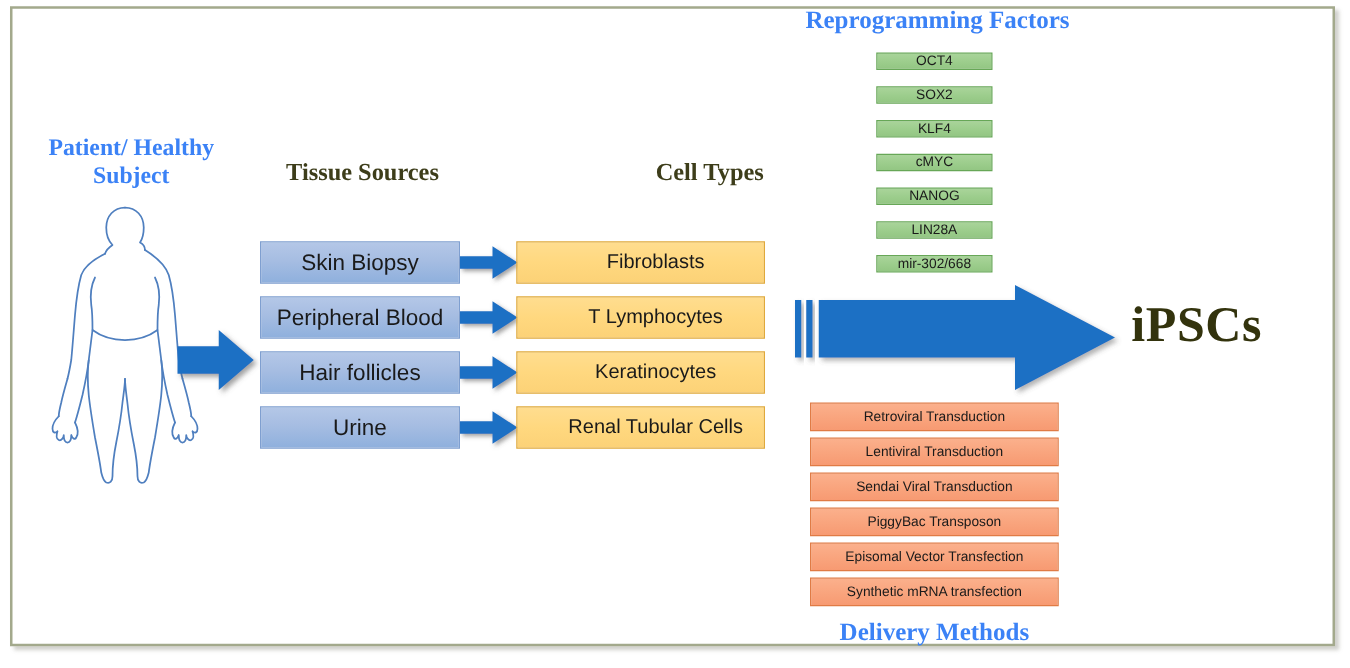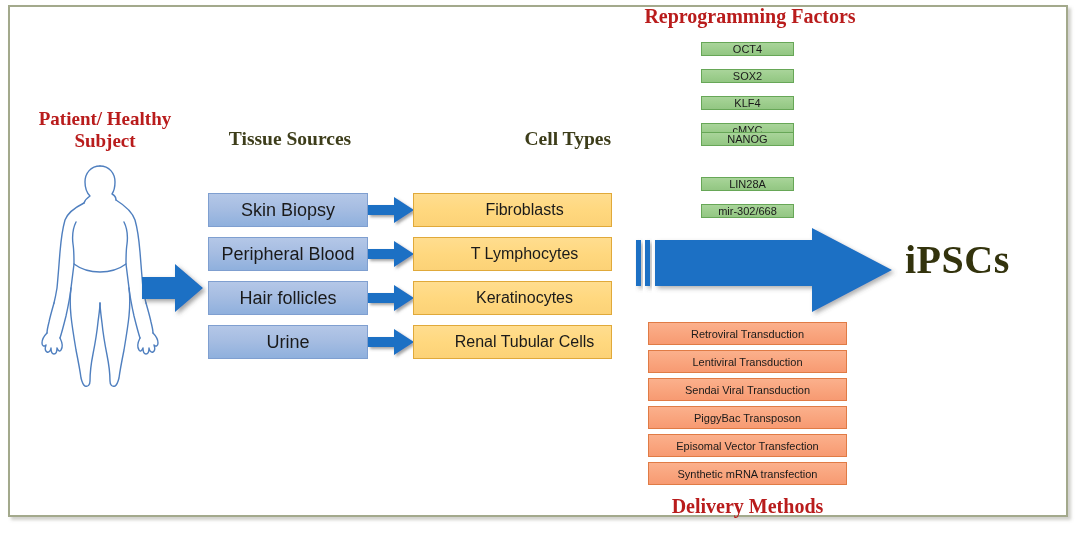--- a/index.html
+++ b/index.html
@@ -31,21 +31,21 @@
   }
 
   
   .hdr {
     position: absolute;
     font-family: "Liberation Serif", serif;
     font-weight: bold;
     white-space: nowrap;
     line-height: 1.18;
   }
-  .hdr-dark  { color: #b91c1c; }
+  .hdr-dark  { color: #3b82f6; }
   .hdr-olive { color: #3d3d1a; }
 
   #patient-title {
     left: 20px; top: 108px; width: 170px;
     text-align: center; font-size: 19px;
   }
   #tissue-title {
     left: 210px; top: 127px; width: 160px;
     text-align: center; font-size: 19.5px;
   }
@@ -270,21 +270,21 @@
   </div>
   <div class="box box-green" style="top:69px">
     <span>SOX2</span>
   </div>
   <div class="box box-green" style="top:96px">
     <span>KLF4</span>
   </div>
   <div class="box box-green" style="top:123px">
     <span>cMYC</span>
   </div>
-  <div class="box box-green" style="top:132px">
+  <div class="box box-green" style="top:150px">
     <span>NANOG</span>
   </div>
   <div class="box box-green" style="top:177px">
     <span>LIN28A</span>
   </div>
   <div class="box box-green" style="top:204px">
     <span>mir-302/668</span>
   </div>
 
   <div class="arrow" id="main-arrow">

